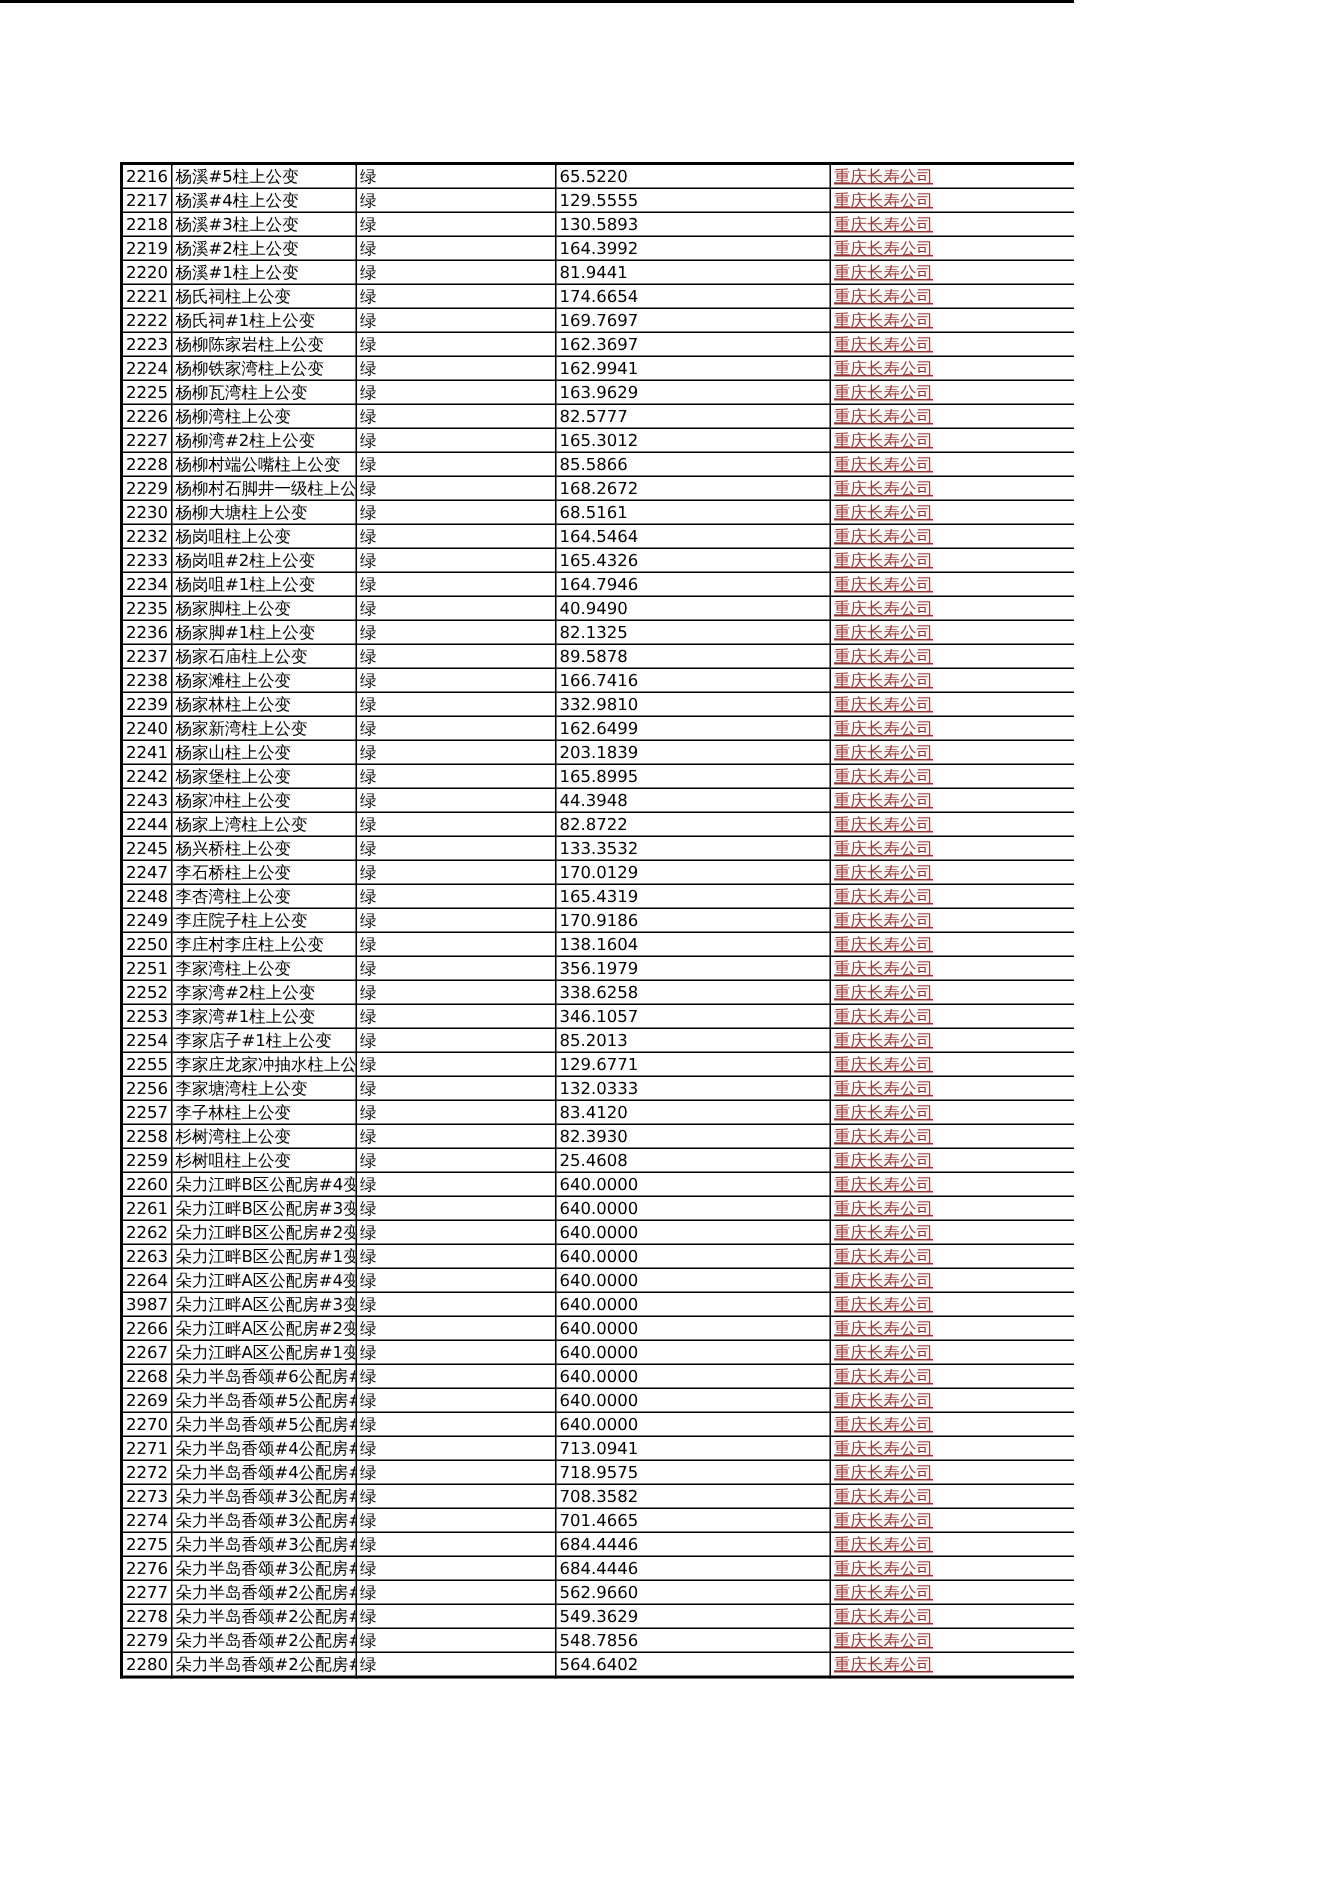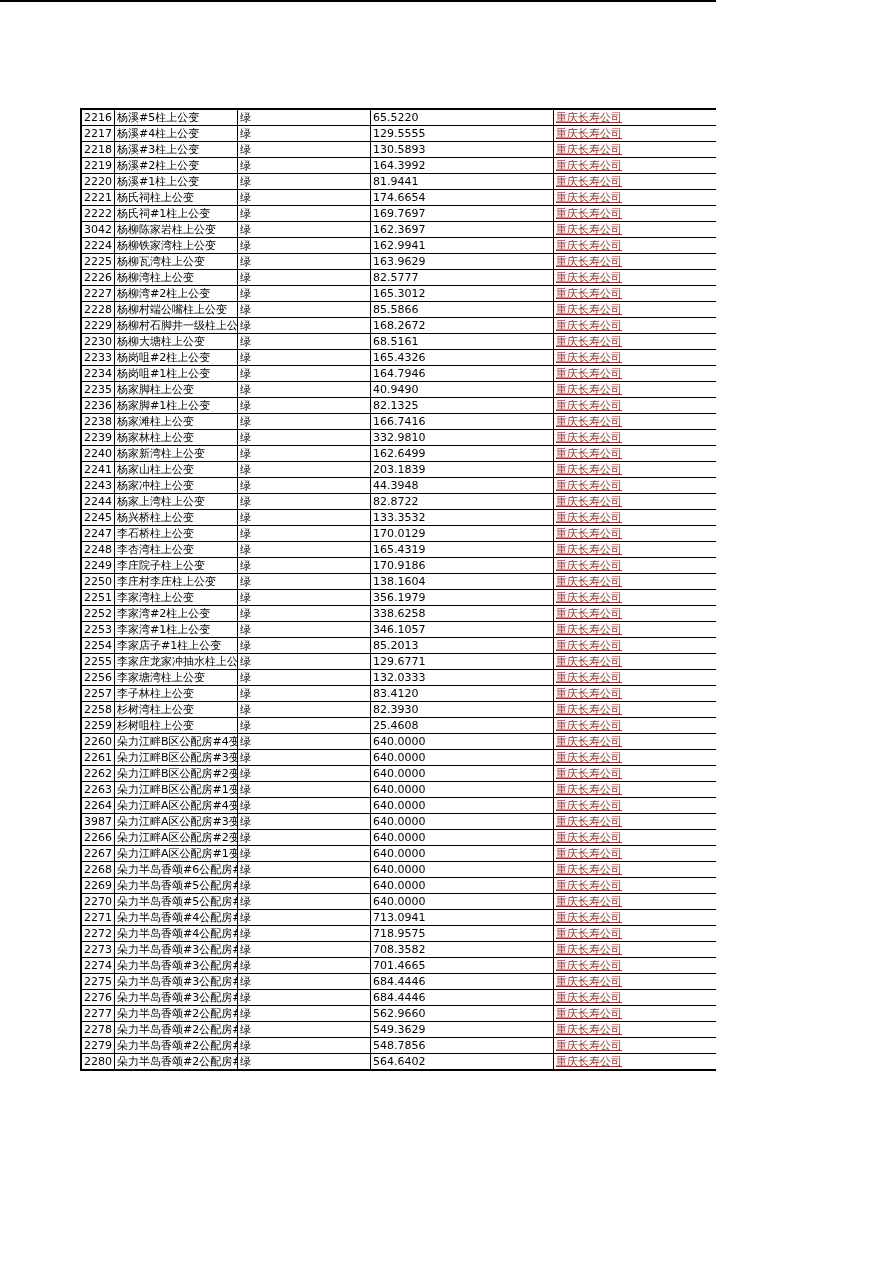--- a/index.html
+++ b/index.html
@@ -102,21 +102,21 @@
       <td class="col-company">重庆长寿公司</td>
     </tr>
         <tr>
       <td class="col-id">2222</td>
       <td class="col-name">杨氏祠#1柱上公变</td>
       <td class="col-status">绿</td>
       <td class="col-value">169.7697</td>
       <td class="col-company">重庆长寿公司</td>
     </tr>
         <tr>
-      <td class="col-id">3042</td>
+      <td class="col-id">2223</td>
       <td class="col-name">杨柳陈家岩柱上公变</td>
       <td class="col-status">绿</td>
       <td class="col-value">162.3697</td>
       <td class="col-company">重庆长寿公司</td>
     </tr>
         <tr>
       <td class="col-id">2224</td>
       <td class="col-name">杨柳铁家湾柱上公变</td>
       <td class="col-status">绿</td>
       <td class="col-value">162.9941</td>
@@ -158,20 +158,27 @@
       <td class="col-company">重庆长寿公司</td>
     </tr>
         <tr>
       <td class="col-id">2230</td>
       <td class="col-name">杨柳大塘柱上公变</td>
       <td class="col-status">绿</td>
       <td class="col-value">68.5161</td>
       <td class="col-company">重庆长寿公司</td>
     </tr>
         <tr>
+      <td class="col-id">2232</td>
+      <td class="col-name">杨岗咀柱上公变</td>
+      <td class="col-status">绿</td>
+      <td class="col-value">164.5464</td>
+      <td class="col-company">重庆长寿公司</td>
+    </tr>
+        <tr>
       <td class="col-id">2233</td>
       <td class="col-name">杨岗咀#2柱上公变</td>
       <td class="col-status">绿</td>
       <td class="col-value">165.4326</td>
       <td class="col-company">重庆长寿公司</td>
     </tr>
         <tr>
       <td class="col-id">2234</td>
       <td class="col-name">杨岗咀#1柱上公变</td>
       <td class="col-status">绿</td>
@@ -186,20 +193,27 @@
       <td class="col-company">重庆长寿公司</td>
     </tr>
         <tr>
       <td class="col-id">2236</td>
       <td class="col-name">杨家脚#1柱上公变</td>
       <td class="col-status">绿</td>
       <td class="col-value">82.1325</td>
       <td class="col-company">重庆长寿公司</td>
     </tr>
         <tr>
+      <td class="col-id">2237</td>
+      <td class="col-name">杨家石庙柱上公变</td>
+      <td class="col-status">绿</td>
+      <td class="col-value">89.5878</td>
+      <td class="col-company">重庆长寿公司</td>
+    </tr>
+        <tr>
       <td class="col-id">2238</td>
       <td class="col-name">杨家滩柱上公变</td>
       <td class="col-status">绿</td>
       <td class="col-value">166.7416</td>
       <td class="col-company">重庆长寿公司</td>
     </tr>
         <tr>
       <td class="col-id">2239</td>
       <td class="col-name">杨家林柱上公变</td>
       <td class="col-status">绿</td>
@@ -211,20 +225,27 @@
       <td class="col-name">杨家新湾柱上公变</td>
       <td class="col-status">绿</td>
       <td class="col-value">162.6499</td>
       <td class="col-company">重庆长寿公司</td>
     </tr>
         <tr>
       <td class="col-id">2241</td>
       <td class="col-name">杨家山柱上公变</td>
       <td class="col-status">绿</td>
       <td class="col-value">203.1839</td>
+      <td class="col-company">重庆长寿公司</td>
+    </tr>
+        <tr>
+      <td class="col-id">2242</td>
+      <td class="col-name">杨家堡柱上公变</td>
+      <td class="col-status">绿</td>
+      <td class="col-value">165.8995</td>
       <td class="col-company">重庆长寿公司</td>
     </tr>
         <tr>
       <td class="col-id">2243</td>
       <td class="col-name">杨家冲柱上公变</td>
       <td class="col-status">绿</td>
       <td class="col-value">44.3948</td>
       <td class="col-company">重庆长寿公司</td>
     </tr>
         <tr>

